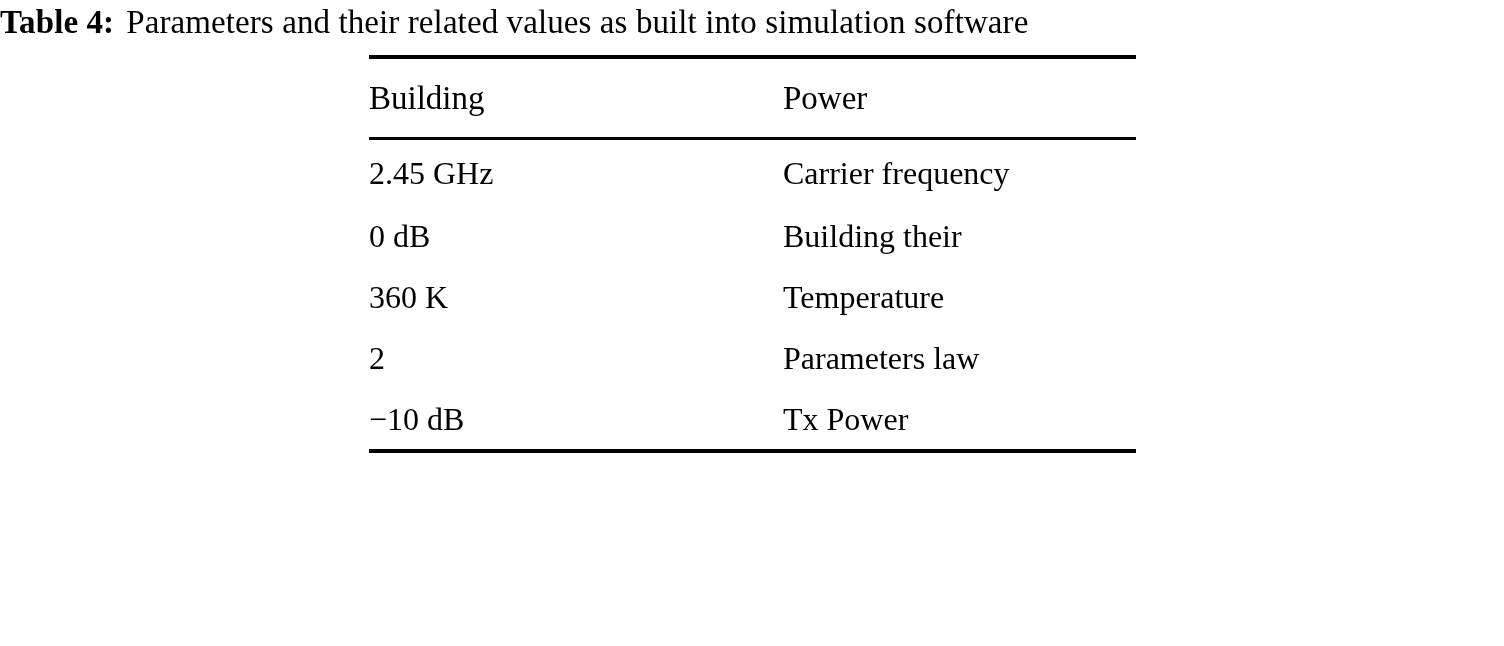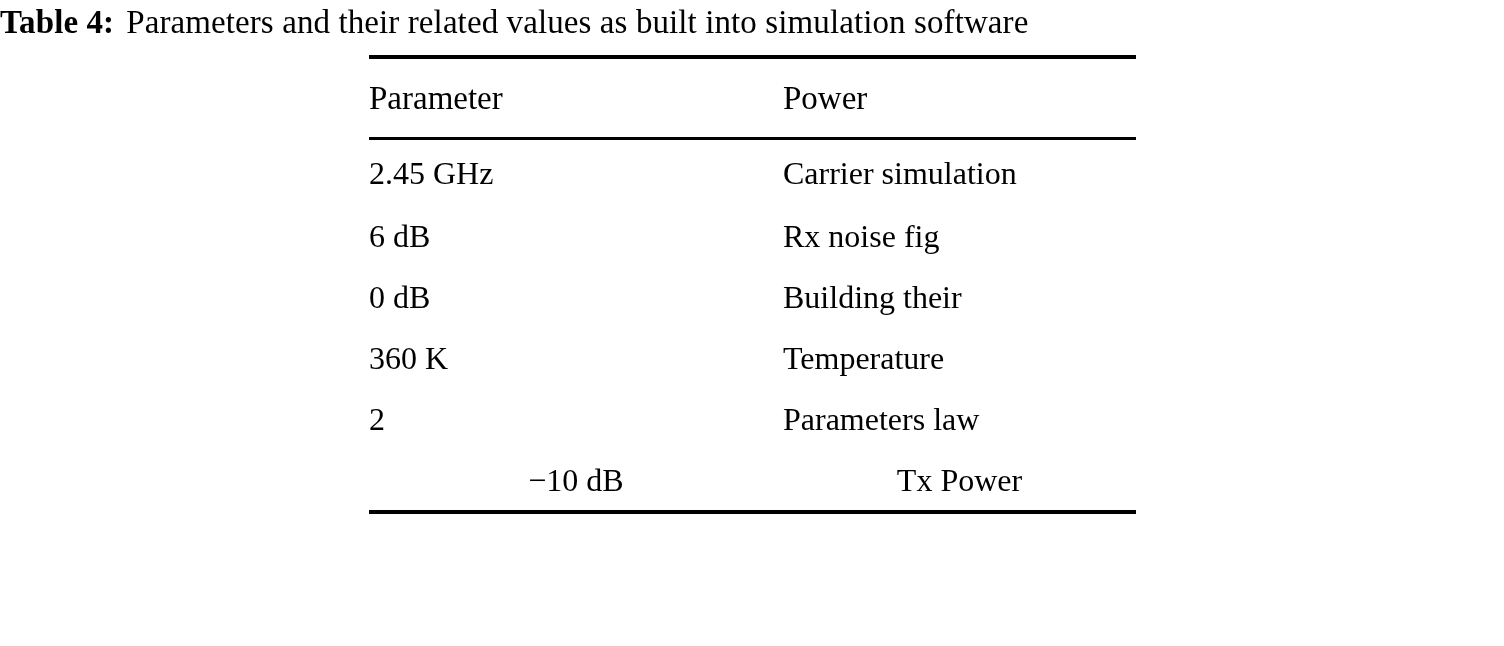--- a/index.html
+++ b/index.html
@@ -75,58 +75,53 @@
     height: 78px;
     line-height: 78px;
     font-size: 33px;
   }
 
   tbody.body tr:first-child td {
     line-height: 66px;
   }
   tbody.body tr:last-child td {
     line-height: 60px;
-    text-align: center;
   }
 </style>
 </head>
 <body>
 
 <div class="caption">
   <span class="caption-label">Table 4:</span><span class="caption-gap"></span><span class="caption-text">Parameters and their related values as built into simulation software</span>
 </div>
 
 <div class="table-wrap">
   <div class="rule rule-top"></div>
   <table class="params">
     <colgroup>
       <col class="col-param">
       <col class="col-value">
     </colgroup>
     <thead class="head">
       <tr>
-        <th>Parameter</th>
+        <th>Building</th>
         <th>Power</th>
       </tr>
     </thead>
   </table>
   <div class="rule rule-mid"></div>
   <table class="params">
     <colgroup>
       <col class="col-param">
       <col class="col-value">
     </colgroup>
     <tbody class="body">
       <tr>
         <td>2.45 GHz</td>
-        <td>Carrier simulation</td>
-      </tr>
-      <tr>
-        <td>6 dB</td>
-        <td>Rx noise fig</td>
+        <td>Carrier frequency</td>
       </tr>
       <tr>
         <td>0 dB</td>
         <td>Building their</td>
       </tr>
       <tr>
         <td>360 K</td>
         <td>Temperature</td>
       </tr>
       <tr>

